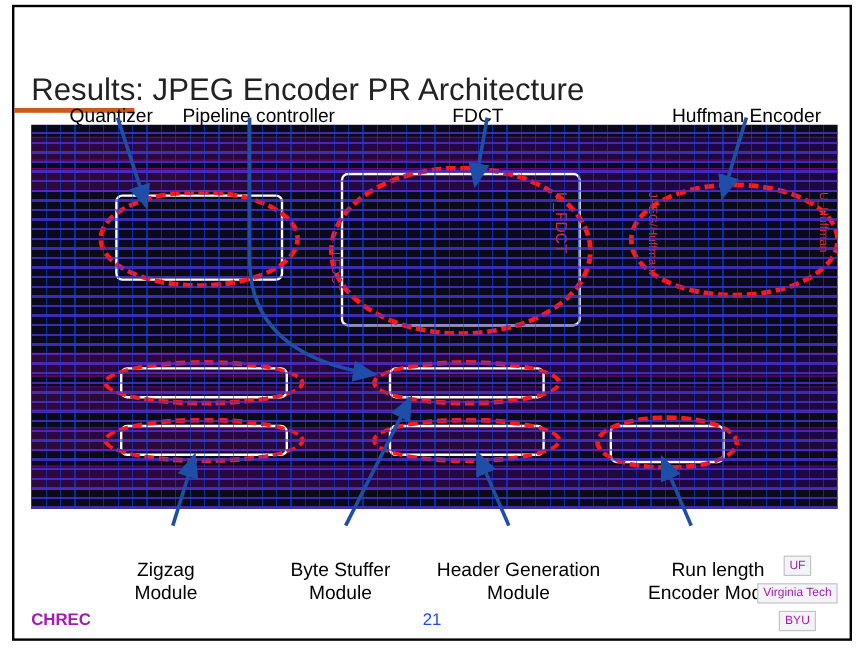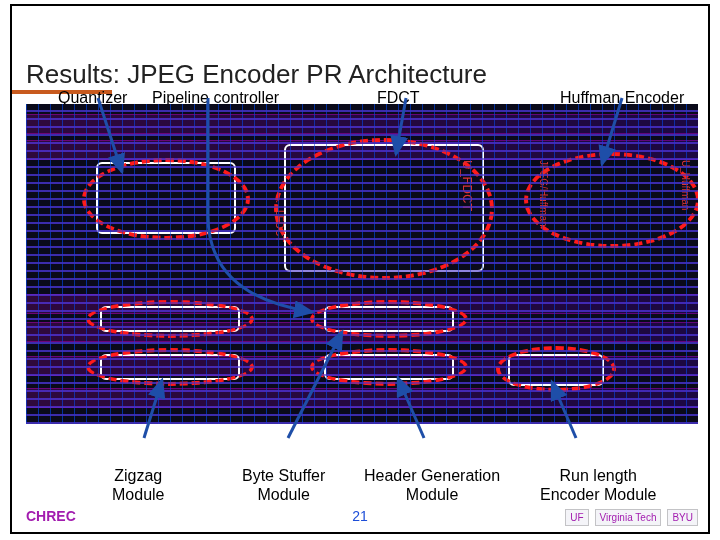--- a/index.html
+++ b/index.html
@@ -13,21 +13,21 @@
 .hband { position: absolute; left: 0; right: 0; height: 20px; background: linear-gradient(90deg, rgba(255,0,255,.15), rgba(100,0,220,.2)); border-top: 1px solid rgba(255,0,255,.3); border-bottom: 1px solid rgba(255,0,255,.3); }
 .blk { position: absolute; border: 2px solid; border-radius: 6px; }
 .blk.white { border-color: #fff; }
 .dash { position: absolute; border: 4px dashed #ff1a1a; border-radius: 50%; }
 .arrow { position: absolute; stroke: #1e4ea8; stroke-width: 3; fill: none; }
 .arrowhead { fill: #1e4ea8; }
 .vtext { position: absolute; color: #d33; font-size: 13px; writing-mode: vertical-rl; text-orientation: mixed; }
 .pagenum { position: absolute; bottom: 8px; left: 50%; transform: translateX(-50%); font-size: 14px; color: #1d4ed8; }
 .logos { position: absolute; bottom: 6px; display: flex; align-items: center; gap: 6px; }
 .logos.left { left: 10px; }
-.logos.right { right: 10px; }
+.logos.right { right: 10px; flex-direction: column; }
 .logo { font-size: 10px; padding: 2px 4px; border: 1px solid rgba(0,0,0,.2); color: #a21caf; background: #f4f4f8; }
 </style>
 </head>
 <body>
 
 <div class="slide">
   <div class="title">
     <span>Results: JPEG Encoder PR Architecture</span><br>
   </div>
   <div class="accent"></div>

